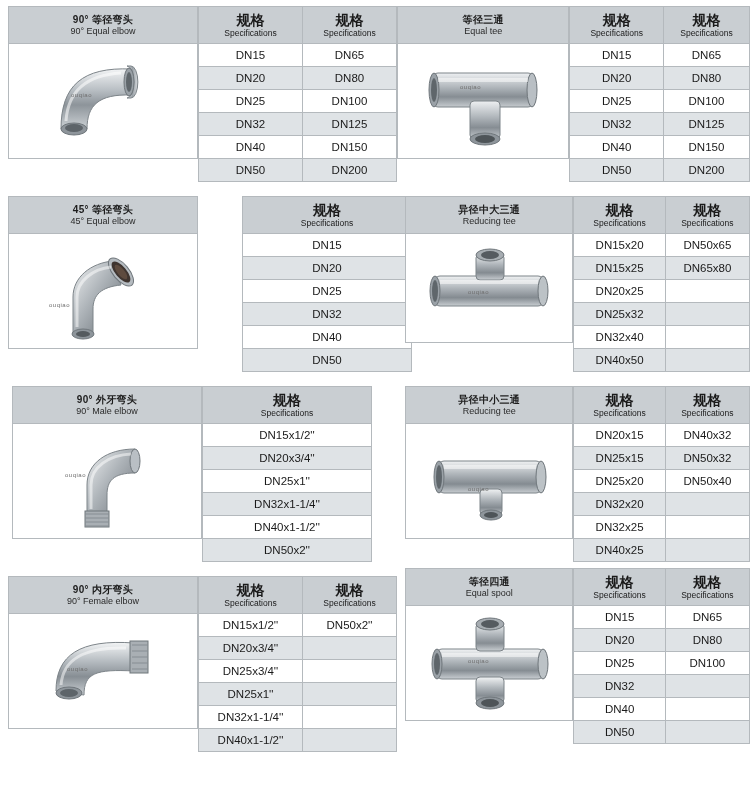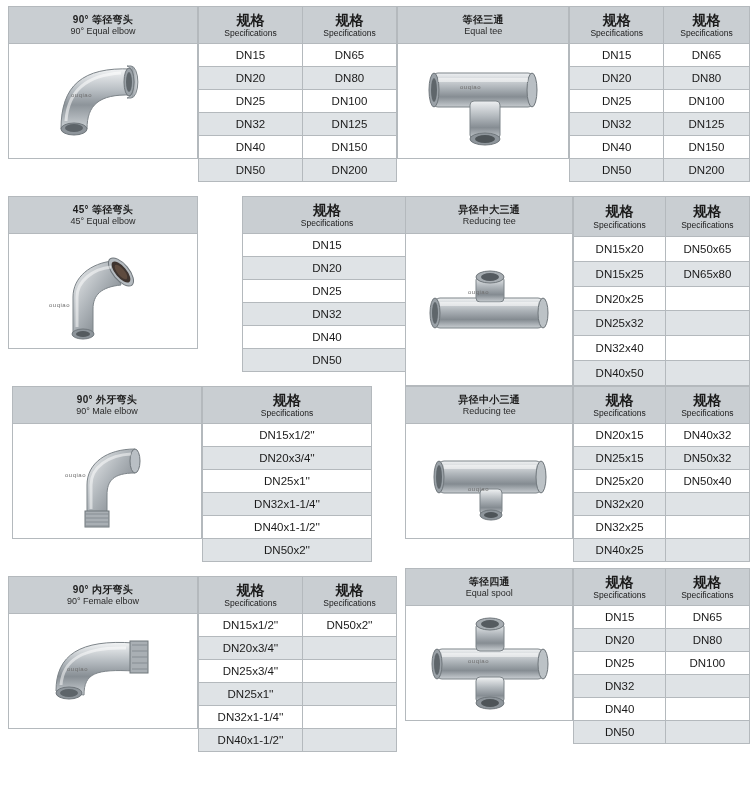--- a/index.html
+++ b/index.html
@@ -261,21 +261,21 @@
             <td>DN40</td>
           </tr>
       <tr class="alt">
             <td>DN50</td>
           </tr>
     </tbody>
       </table>
   </div>
 
   <div class="block" style="left:405px;top:196px;">
-    <div class="prodcol" style="height:190px;border-radius:30px;">
+    <div class="prodcol" style="height:147px;border-radius:30px;">
       <div class="prodhead">
         <span class="cn">异径中大三通</span>
         <span class="en">Reducing tee</span>
       </div>
       <div class="prodimg">
         <svg class="fig" width="135" height="100" viewBox="0 0 135 100">
           <defs>
             <linearGradient id="g4" x1="0" y1="0" x2="0" y2="1">
               <stop offset="0" stop-color="#f0f2f3"></stop>
                 <stop offset=".4" stop-color="#b0b6bb"></stop>

